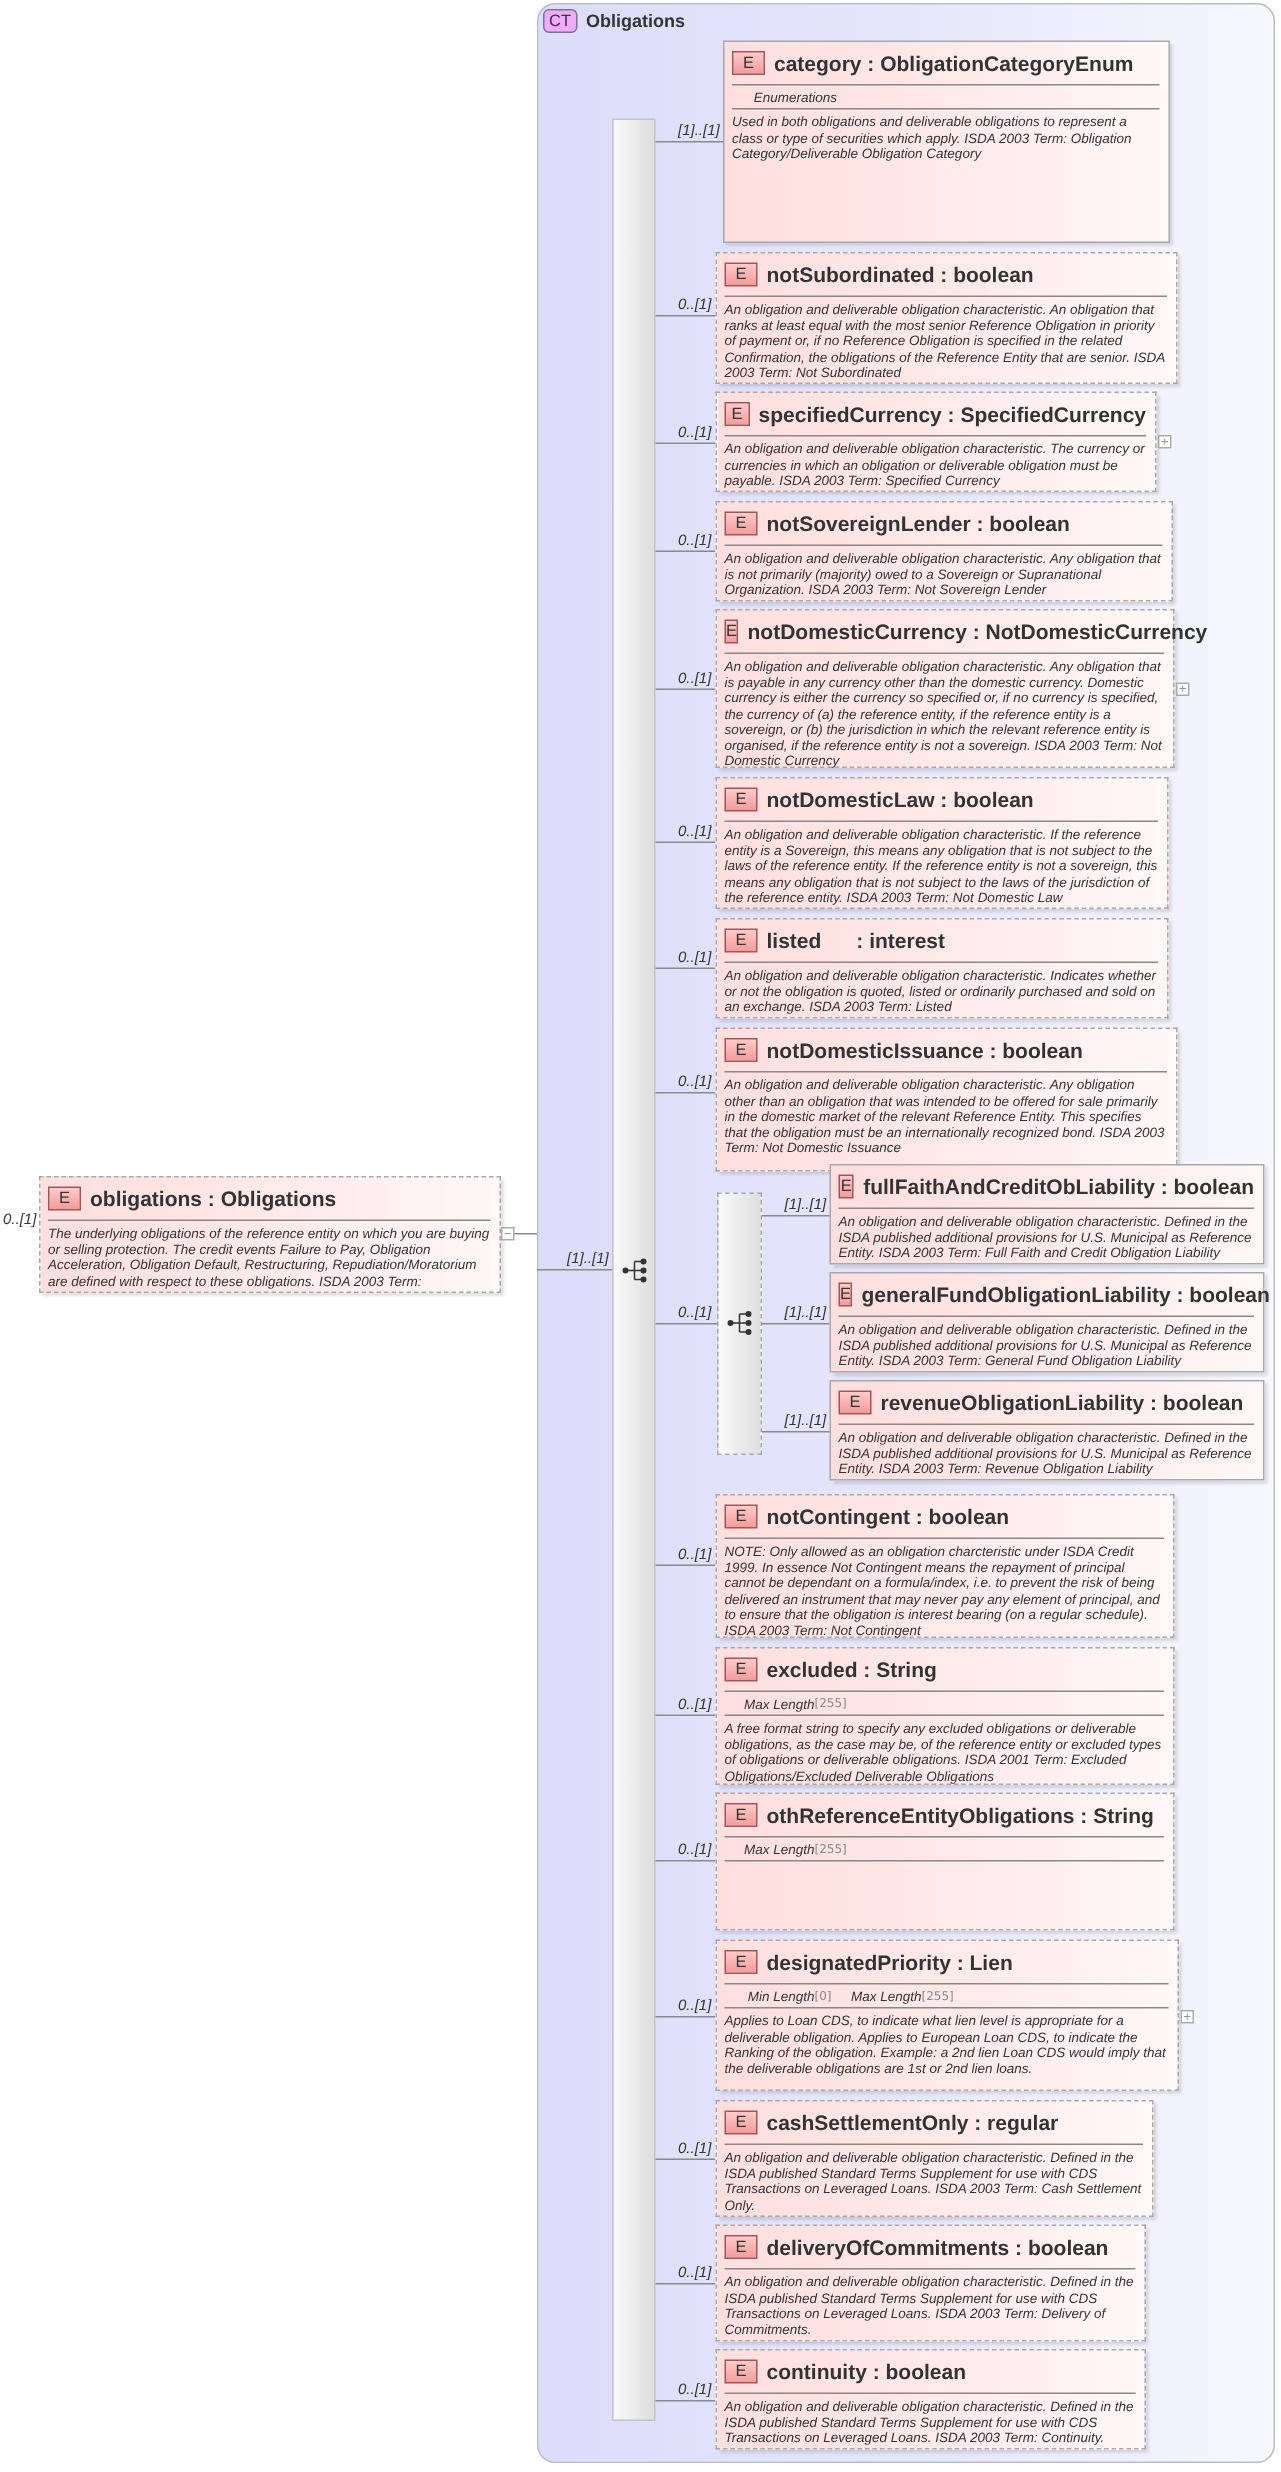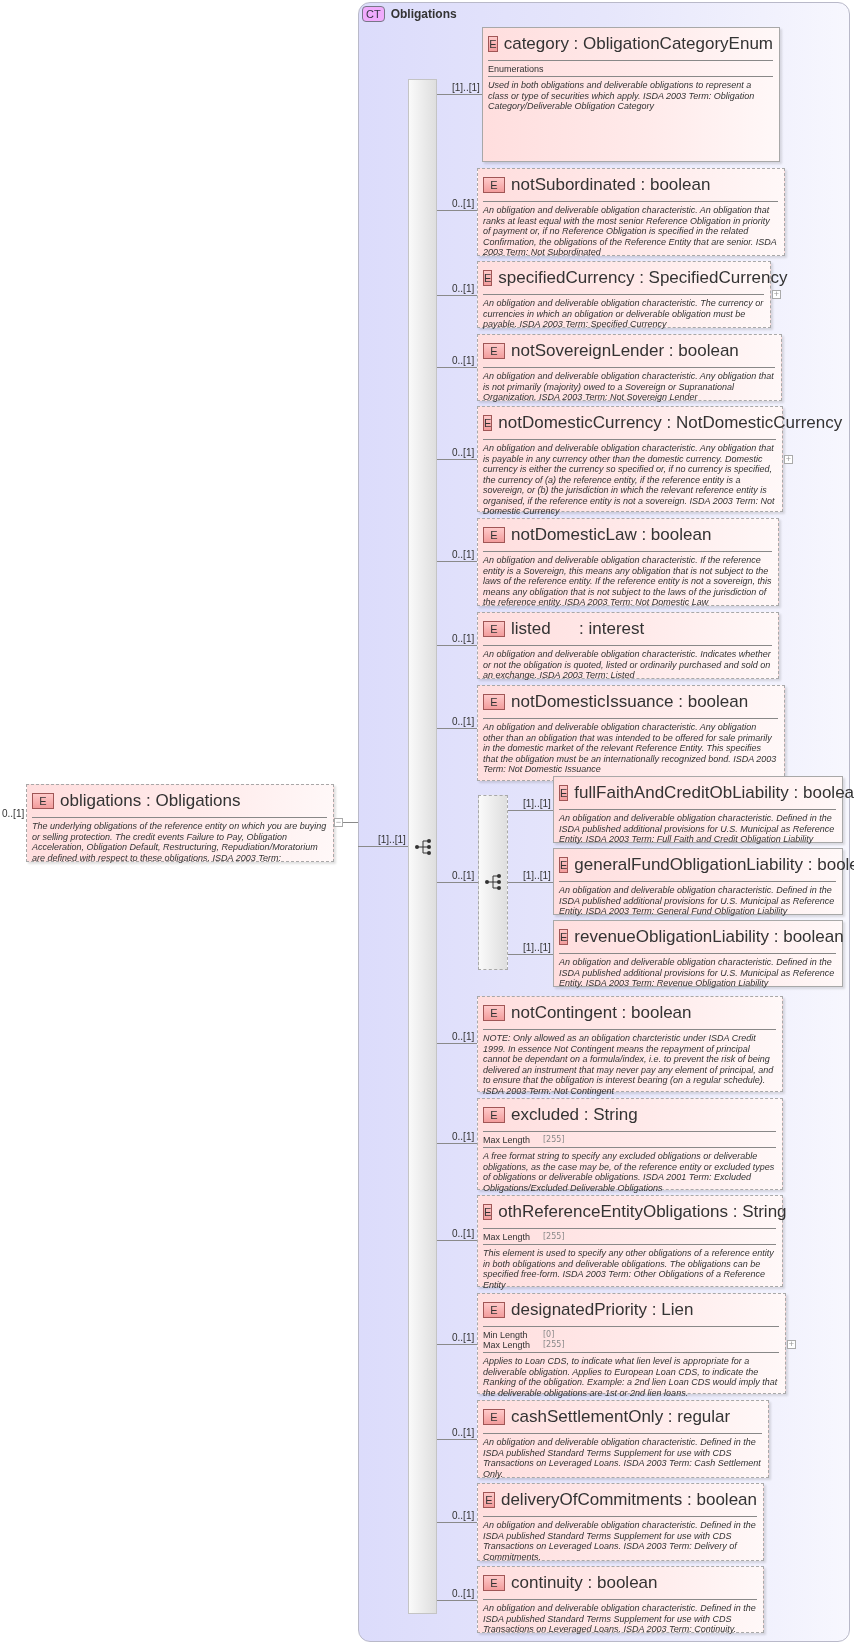--- a/index.html
+++ b/index.html
@@ -18,27 +18,27 @@
   .hline { position:absolute; height:1px; background:#8a8a8a; }
   .card { position:absolute; box-sizing:border-box; border:1px dashed #a8a8a8;
           background:linear-gradient(to right,#ffdede 0%,#ffeaea 55%,#fff8f8 100%);
           box-shadow:2px 2px 2px rgba(0,0,0,0.12); padding:6px 6px 4px 5px; }
   .card.solid { border:1px solid #a8a8a8; }
   .card-head { display:flex; align-items:center; gap:6px; padding-bottom:6px;
                border-bottom:1px solid #888; margin-bottom:3px; }
   .e-badge { display:inline-block; width:20px; height:14px; line-height:14px; text-align:center;
              font-size:11px; color:#333; border:1px solid #a05656;
              background:linear-gradient(#ffcaca,#f29c9c); }
-  .card-title { font-size:17px; font-weight:normal; color:#333; white-space:pre; }
+  .card-title { font-size:14px; font-weight:bold; color:#333; white-space:pre; }
   .desc { font-size:9px; font-style:italic; color:#333; line-height:10.5px; }
   .facet { display:flex; font-size:9px; line-height:10px; padding-bottom:2px;
            border-bottom:1px solid #888; margin-bottom:3px; }
-  .facet-label { width:70px; flex:none; }
+  .facet-label { font-style:italic; width:70px; flex:none;text-align:right; }
   .facet-vals { color:#888; font-family:"DejaVu Sans", sans-serif; font-size:8px; }
-  .mult { position:absolute; font-size:10px; color:#333; }
+  .mult { position:absolute; font-size:10px; font-style:italic; color:#333; }
   .expander { position:absolute; width:9px; height:9px; border:1px solid #aaa; background:#fff;
               box-sizing:border-box; font-size:9px; line-height:7px; text-align:center; color:#999; }
   .seq-icon { position:absolute; width:20px; height:18px; }
 </style>
 </head>
 <body>
 
 <div class="ct"></div>
 <div class="ct-head">
   <span class="ct-badge">CT</span>
@@ -229,31 +229,30 @@
 <span class="mult" style="left:452px;top:1228px;">0..[1]</span>
 <div class="card" style="left:477px;top:1195px;width:306px;height:92px;">
   <div class="card-head">
       <span class="e-badge">E</span>
       <span class="card-title">othReferenceEntityObligations : String</span>
     </div>
   <div class="facet">
       <span class="facet-label" style="width:60px">Max Length</span>
       <span class="facet-vals">[255]</span>
     </div>
-  <div class="desc">This element is used to specify any other obligations of a reference entity in both obligations and deliverable obligations. The obligations can be specified free-form. ISDA 2003 Term: Other Obligations of a Reference Entity</div>
 </div>
 
 <div class="hline" style="left:437px;top:1344px;width:40px;"></div>
 <span class="mult" style="left:452px;top:1332px;">0..[1]</span>
 <div class="card" style="left:477px;top:1293px;width:309px;height:101px;">
   <div class="card-head">
       <span class="e-badge">E</span>
       <span class="card-title">designatedPriority : Lien</span>
     </div>
-  <div class="facet" style="flex-direction:column">
+  <div class="facet" style="flex-direction:row">
     <div style="display:flex">
         <span class="facet-label" style="width:60px">Min Length</span>
         <span class="facet-vals">[0]</span>
       </div>
     <div style="display:flex">
         <span class="facet-label" style="width:60px">Max Length</span>
         <span class="facet-vals">[255]</span>
       </div>
   </div>
   <div class="desc">Applies to Loan CDS, to indicate what lien level is appropriate for a deliverable obligation. Applies to European Loan CDS, to indicate the Ranking of the obligation. Example: a 2nd lien Loan CDS would imply that the deliverable obligations are 1st or 2nd lien loans.</div>

